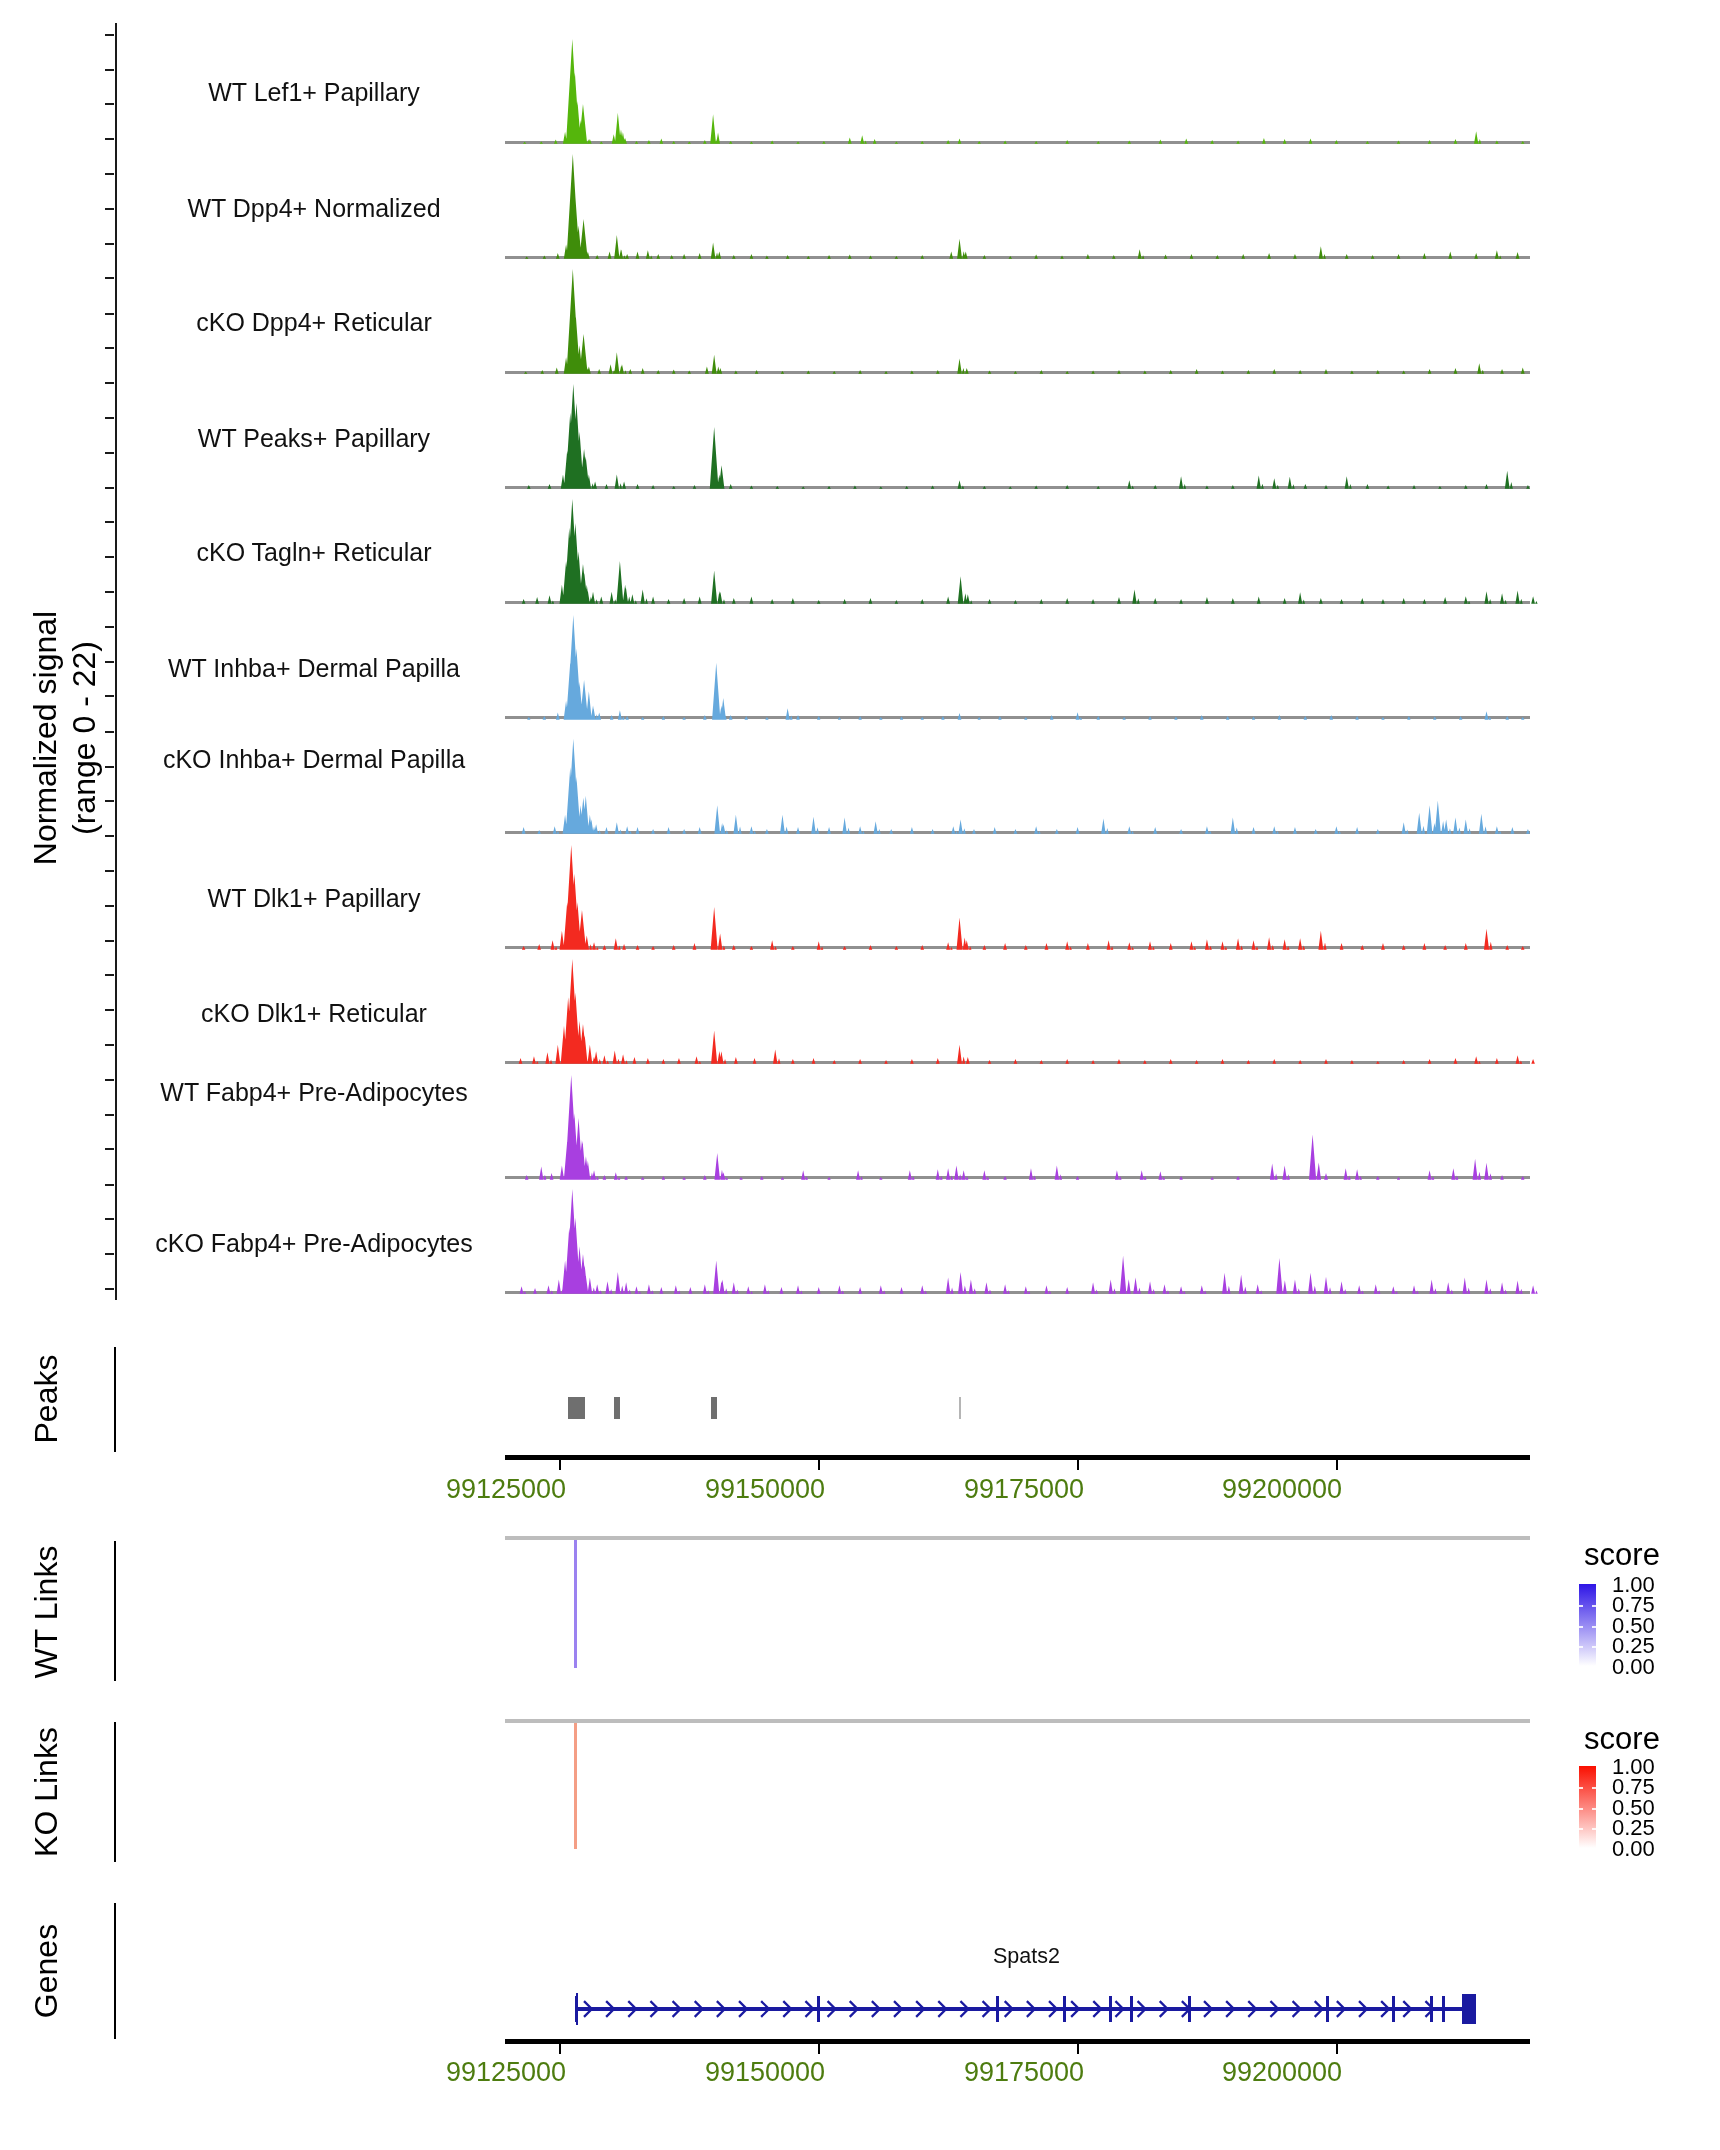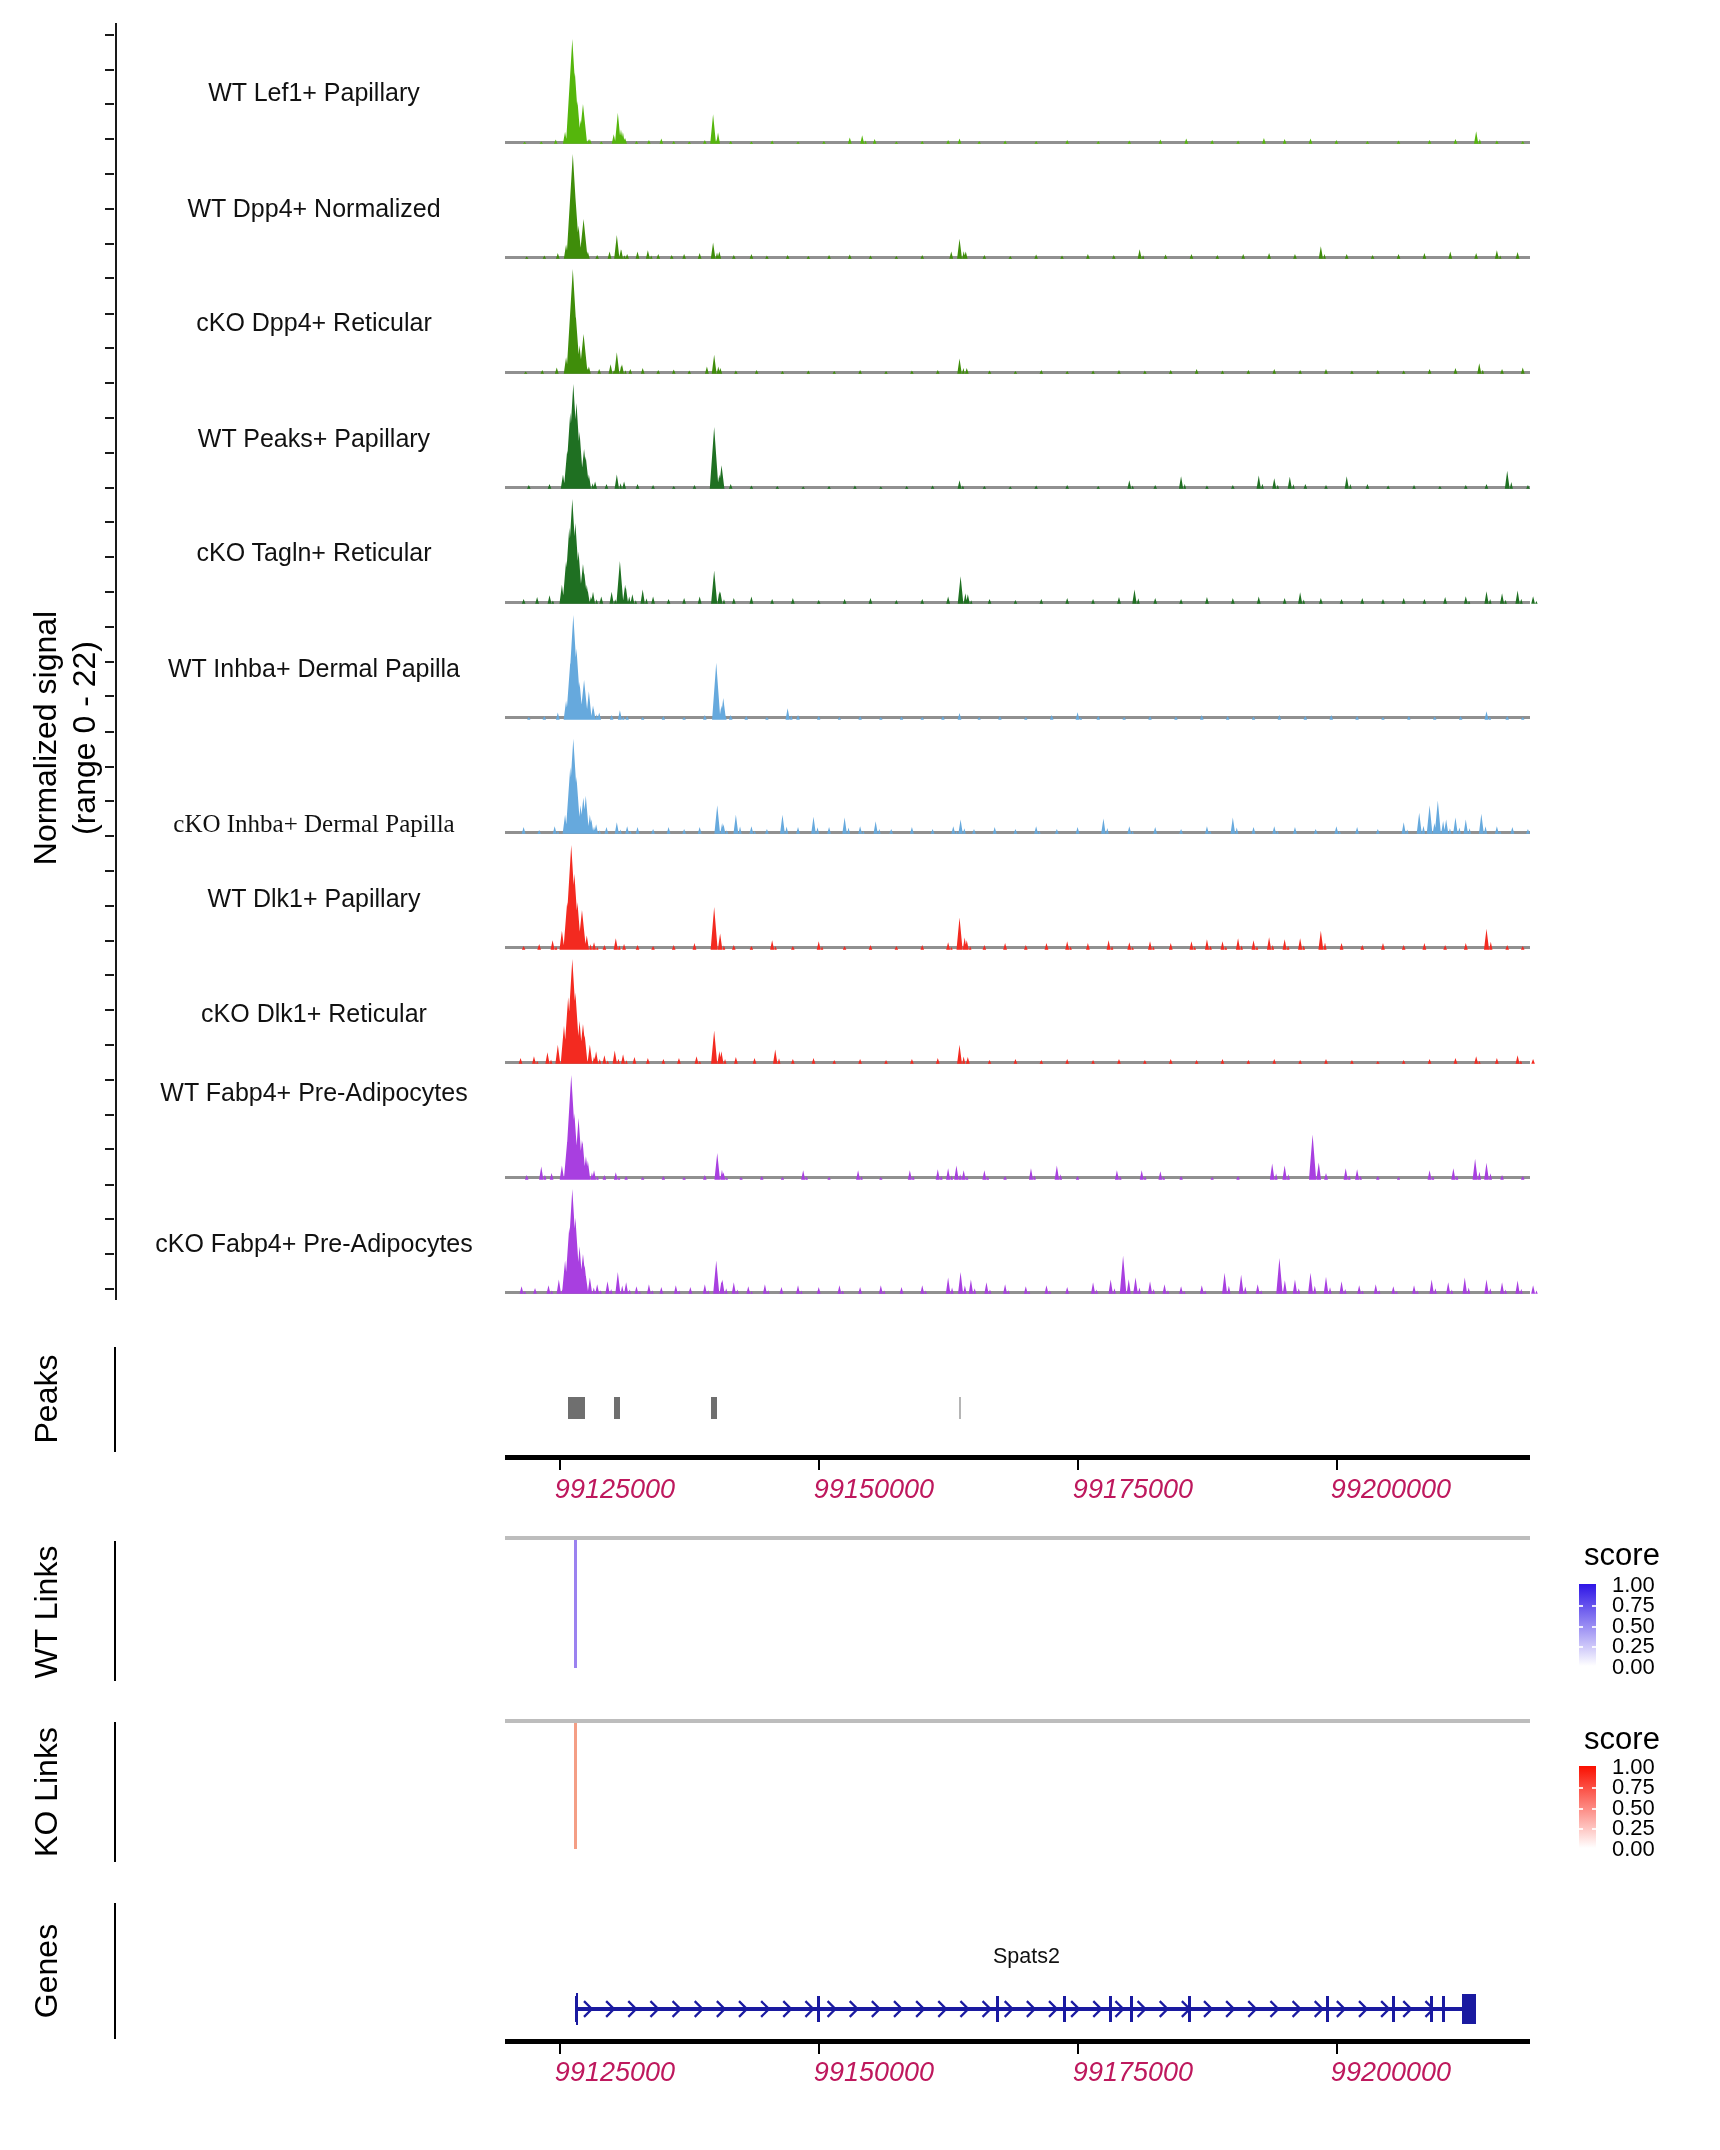--- a/index.html
+++ b/index.html
@@ -6,21 +6,21 @@
   body{font-family:"Liberation Sans", sans-serif; color:#000;}
   .fig{position:relative;width:1721px;height:2151px;background:#fff;overflow:hidden;}
   .abs{position:absolute;}
   .track-label{position:absolute;left:122px;width:384px;text-align:center;font-size:25px;color:#111;white-space:nowrap;}
   .baseline{position:absolute;background:#909090;height:2.9px;}
   .bracket{position:absolute;width:2.2px;background:#000;}
   .sec-label{position:absolute;font-size:32px;color:#000;white-space:nowrap;transform:translate(-50%,-50%) rotate(-90deg);}
   .ylabel{position:absolute;font-size:32px;line-height:39px;color:#000;text-align:center;white-space:nowrap;transform:translate(-50%,-50%) rotate(-90deg);}
   .axis-line{position:absolute;background:#000;height:5px;}
   .axis-tick{position:absolute;background:#000;width:2.2px;height:10px;}
-  .axis-ticklabel{position:absolute;width:229px;text-align:right;font-size:27px;color:#be185d;white-space:nowrap;font-style:italic;}
+  .axis-ticklabel{position:absolute;width:229px;text-align:left;font-size:27px;color:#4d7c0f;white-space:nowrap;}
   .spine-tick{position:absolute;background:#1a1a1a;width:9.3px;height:2.2px;}
   .gray-ref{position:absolute;background:#bdbdbd;height:4.3px;}
   .link-line{position:absolute;width:2.9px;}
   .legend-title{position:absolute;width:158px;text-align:center;font-size:31px;color:#000;}
   .legend-bar{position:absolute;width:17px;}
   .legend-lab{position:absolute;width:100px;text-align:left;font-size:22px;color:#000;line-height:22px;}
   .legend-notch{position:absolute;width:4.3px;height:2.2px;background:rgba(255,255,255,0.85);}
   .peak-box{position:absolute;}
   .gene-line{position:absolute;height:3.6px;}
   .gene-tick{position:absolute;width:2.9px;height:26px;}
@@ -103,21 +103,21 @@
       <div class="track-label" style="top:538px;">cKO Tagln+ Reticular</div>
       <div class="baseline" style="left:505px;top:601px;width:1025px;"></div>
       <svg width="1025" height="108" viewBox="0 0 1430 150" style="position:absolute;left:505px;top:496px;overflow:visible;">
         <path d="M23.5,150 L26.0,143.4 L28.5,150 Z M42.2,150 L44.8,140.7 L47.4,150 Z M59.4,150 L62.1,138.1 L64.9,150 Z M65.0,150 L66.8,145.5 L68.6,150 Z M76.0,150 L79.4,123.5 L82.8,150 Z M83.0,150 L85.2,139.9 L87.4,150 Z M80.3,150 L85.2,90.3 L90.1,150 Z M90.4,150 L93.6,127.3 L96.7,150 Z M82.6,150 L89.6,43.8 L96.6,150 Z M96.9,150 L101.5,109.7 L106.0,150 Z M85.1,150 L93.9,4.0 L102.7,150 Z M103.1,150 L108.8,94.5 L114.6,150 Z M90.9,150 L98.2,37.2 L105.5,150 Z M105.9,150 L110.6,107.1 L115.4,150 Z M97.1,150 L102.6,77.0 L108.1,150 Z M108.3,150 L111.9,122.3 L115.5,150 Z M104.0,150 L108.3,103.5 L112.6,150 Z M112.8,150 L115.6,132.3 L118.4,150 Z M110.7,150 L114.1,123.5 L117.5,150 Z M117.7,150 L119.9,139.9 L122.1,150 Z M119.8,150 L122.8,133.4 L125.7,150 Z M125.9,150 L127.8,143.7 L129.7,150 Z M131.7,150 L134.3,140.0 L137.0,150 Z M145.8,150 L148.8,133.4 L151.7,150 Z M151.9,150 L153.8,143.7 L155.7,150 Z M155.4,150 L160.3,90.3 L165.2,150 Z M165.5,150 L168.7,127.3 L171.8,150 Z M164.2,150 L167.6,123.5 L171.0,150 Z M171.1,150 L173.3,139.9 L175.5,150 Z M174.9,150 L177.7,136.7 L180.5,150 Z M180.6,150 L182.4,145.0 L184.2,150 Z M189.0,150 L192.1,130.1 L195.2,150 Z M195.4,150 L197.4,142.4 L199.4,150 Z M203.9,150 L206.6,140.0 L209.2,150 Z M225.7,150 L228.2,143.4 L230.7,150 Z M247.3,150 L249.9,142.0 L252.4,150 Z M268.9,150 L271.6,140.0 L274.2,150 Z M287.5,150 L291.8,103.5 L296.1,150 Z M296.3,150 L299.1,132.3 L301.9,150 Z M297.5,150 L300.4,133.4 L303.4,150 Z M303.5,150 L305.5,143.7 L307.4,150 Z M316.7,150 L319.2,142.0 L321.8,150 Z M341.1,150 L343.8,140.0 L346.4,150 Z M370.2,150 L372.7,143.4 L375.2,150 Z M399.0,150 L401.6,142.0 L404.1,150 Z M435.2,150 L437.7,144.7 L440.1,150 Z M471.3,150 L473.8,143.4 L476.3,150 Z M507.3,150 L509.9,142.0 L512.4,150 Z M543.6,150 L546.0,144.7 L548.4,150 Z M579.6,150 L582.1,143.4 L584.6,150 Z M615.6,150 L618.2,140.0 L620.9,150 Z M631.6,150 L635.6,111.5 L639.5,150 Z M639.7,150 L642.3,135.4 L644.8,150 Z M642.9,150 L645.7,136.7 L648.5,150 Z M648.6,150 L650.4,145.0 L652.2,150 Z M673.5,150 L676.0,143.4 L678.5,150 Z M709.7,150 L712.1,144.7 L714.6,150 Z M745.7,150 L748.2,143.4 L750.7,150 Z M781.8,150 L784.3,142.0 L786.9,150 Z M817.9,150 L820.4,143.4 L822.9,150 Z M853.9,150 L856.6,140.7 L859.2,150 Z M875.1,150 L878.2,130.1 L881.3,150 Z M881.5,150 L883.5,142.4 L885.5,150 Z M904.6,150 L907.1,142.0 L909.7,150 Z M940.7,150 L943.2,143.4 L945.7,150 Z M976.7,150 L979.3,140.7 L982.0,150 Z M1012.9,150 L1015.4,142.0 L1018.0,150 Z M1048.9,150 L1051.6,140.0 L1054.2,150 Z M1085.1,150 L1087.7,142.0 L1090.2,150 Z M1106.4,150 L1109.3,134.1 L1112.3,150 Z M1112.4,150 L1114.3,143.9 L1116.2,150 Z M1135.7,150 L1138.2,142.0 L1140.8,150 Z M1164.6,150 L1167.1,143.4 L1169.6,150 Z M1193.4,150 L1196.0,142.0 L1198.6,150 Z M1222.4,150 L1224.9,143.4 L1227.4,150 Z M1251.2,150 L1253.8,142.0 L1256.3,150 Z M1280.2,150 L1282.7,143.4 L1285.2,150 Z M1308.9,150 L1311.6,140.7 L1314.2,150 Z M1337.8,150 L1340.4,139.4 L1343.1,150 Z M1343.3,150 L1345.0,146.0 L1346.7,150 Z M1366.4,150 L1369.3,132.7 L1372.3,150 Z M1372.5,150 L1374.4,143.4 L1376.3,150 Z M1388.1,150 L1391.0,135.4 L1393.9,150 Z M1394.0,150 L1395.9,144.5 L1397.7,150 Z M1409.6,150 L1412.7,131.4 L1415.7,150 Z M1415.9,150 L1417.8,142.9 L1419.8,150 Z M1431.7,150 L1434.3,139.4 L1437.0,150 Z M1437.1,150 L1438.9,146.0 L1440.6,150 Z " fill="#1f7022"></path>
       </svg>
       <div class="track-label" style="top:654px;">WT Inhba+ Dermal Papilla</div>
       <div class="baseline" style="left:505px;top:716px;width:1025px;"></div>
       <svg width="1025" height="108" viewBox="0 0 1430 150" style="position:absolute;left:505px;top:612px;overflow:visible;">
         <path d="M30.8,150 L33.2,146.0 L35.6,150 Z M52.4,150 L54.9,144.7 L57.3,150 Z M71.0,150 L73.7,140.0 L76.3,150 Z M81.8,150 L85.2,123.5 L88.6,150 Z M88.8,150 L91.0,139.9 L93.2,150 Z M85.2,150 L91.0,70.4 L96.8,150 Z M97.1,150 L100.9,119.7 L104.6,150 Z M86.5,150 L95.3,4.0 L104.1,150 Z M104.6,150 L110.3,94.5 L116.0,150 Z M93.0,150 L99.7,50.5 L106.4,150 Z M106.7,150 L111.1,112.2 L115.4,150 Z M99.4,150 L104.0,96.9 L108.6,150 Z M108.8,150 L111.8,129.8 L114.8,150 Z M106.1,150 L109.8,116.8 L113.5,150 Z M113.7,150 L116.1,137.4 L118.5,150 Z M113.0,150 L117.0,110.2 L121.0,150 Z M121.2,150 L123.8,134.9 L126.4,150 Z M119.7,150 L122.8,130.1 L125.9,150 Z M126.0,150 L128.0,142.4 L130.1,150 Z M128.8,150 L131.4,140.0 L134.1,150 Z M146.3,150 L148.8,143.4 L151.3,150 Z M157.5,150 L160.3,136.7 L163.1,150 Z M163.3,150 L165.1,145.0 L166.9,150 Z M168.0,150 L170.4,144.7 L172.9,150 Z M189.7,150 L192.1,146.0 L194.5,150 Z M218.6,150 L221.0,144.7 L223.4,150 Z M247.5,150 L249.9,146.0 L252.3,150 Z M276.3,150 L278.8,143.4 L281.3,150 Z M288.9,150 L294.7,70.4 L300.5,150 Z M300.8,150 L304.5,119.7 L308.3,150 Z M298.8,150 L301.9,130.1 L305.0,150 Z M305.1,150 L307.2,142.4 L309.2,150 Z M312.4,150 L314.9,143.4 L317.4,150 Z M334.1,150 L336.6,144.7 L339.0,150 Z M363.1,150 L365.4,146.0 L367.8,150 Z M391.4,150 L394.3,134.1 L397.3,150 Z M397.4,150 L399.3,143.9 L401.2,150 Z M406.3,150 L408.8,143.4 L411.3,150 Z M435.2,150 L437.7,144.7 L440.1,150 Z M464.2,150 L466.6,146.0 L468.9,150 Z M493.0,150 L495.4,144.7 L497.9,150 Z M522.0,150 L524.3,146.0 L526.7,150 Z M550.8,150 L553.2,145.4 L555.6,150 Z M579.7,150 L582.1,146.0 L584.5,150 Z M608.6,150 L611.0,144.7 L613.4,150 Z M631.5,150 L634.1,140.7 L636.7,150 Z M659.2,150 L661.6,146.0 L663.9,150 Z M688.0,150 L690.4,144.7 L692.9,150 Z M724.2,150 L726.6,146.0 L728.9,150 Z M760.2,150 L762.7,143.4 L765.2,150 Z M796.1,150 L798.8,139.4 L801.5,150 Z M801.6,150 L803.3,146.0 L805.1,150 Z M825.2,150 L827.7,144.7 L830.1,150 Z M861.4,150 L863.8,146.0 L866.2,150 Z M897.4,150 L899.9,144.7 L902.3,150 Z M933.6,150 L936.0,145.4 L938.4,150 Z M969.6,150 L972.1,143.4 L974.6,150 Z M1005.8,150 L1008.2,144.7 L1010.7,150 Z M1041.9,150 L1044.3,145.4 L1046.7,150 Z M1077.9,150 L1080.4,143.4 L1082.9,150 Z M1114.1,150 L1116.6,144.7 L1119.0,150 Z M1150.2,150 L1152.7,143.4 L1155.2,150 Z M1186.3,150 L1188.8,144.7 L1191.2,150 Z M1222.5,150 L1224.9,146.0 L1227.3,150 Z M1258.6,150 L1261.0,144.7 L1263.4,150 Z M1294.7,150 L1297.1,145.4 L1299.5,150 Z M1330.8,150 L1333.2,144.7 L1335.7,150 Z M1366.6,150 L1369.3,138.1 L1372.1,150 Z M1372.2,150 L1374.0,145.5 L1375.8,150 Z M1395.8,150 L1398.2,144.7 L1400.7,150 Z M1417.5,150 L1419.9,146.0 L1422.3,150 Z " fill="#66a9dd"></path>
       </svg>
-      <div class="track-label" style="top:810px;font-family:Liberation Serif, serif;">cKO Inhba+ Dermal Papilla</div>
+      <div class="track-label" style="top:745px;">cKO Inhba+ Dermal Papilla</div>
       <div class="baseline" style="left:505px;top:831px;width:1025px;"></div>
       <svg width="1025" height="108" viewBox="0 0 1430 150" style="position:absolute;left:505px;top:726px;overflow:visible;">
         <path d="M23.4,150 L26.0,140.7 L28.6,150 Z M45.2,150 L47.7,144.7 L50.1,150 Z M66.7,150 L69.3,139.4 L72.0,150 Z M72.1,150 L73.9,146.0 L75.6,150 Z M80.4,150 L83.8,123.5 L87.2,150 Z M87.3,150 L89.6,139.9 L91.8,150 Z M84.6,150 L91.0,57.1 L97.4,150 Z M97.7,150 L101.9,114.7 L106.0,150 Z M87.1,150 L95.3,17.3 L103.5,150 Z M103.9,150 L109.3,99.6 L114.6,150 Z M93.9,150 L99.7,70.4 L105.5,150 Z M105.8,150 L109.5,119.7 L113.3,150 Z M101.4,150 L105.4,110.2 L109.4,150 Z M109.6,150 L112.2,134.9 L114.8,150 Z M108.1,150 L112.7,96.9 L117.3,150 Z M117.5,150 L120.5,129.8 L123.5,150 Z M115.0,150 L118.4,123.5 L121.8,150 Z M122.0,150 L124.2,139.9 L126.4,150 Z M124.3,150 L127.1,136.7 L129.9,150 Z M130.1,150 L131.9,145.0 L133.7,150 Z M138.9,150 L141.6,140.7 L144.2,150 Z M153.1,150 L156.0,134.1 L158.9,150 Z M159.1,150 L161.0,143.9 L162.9,150 Z M167.8,150 L170.4,139.4 L173.1,150 Z M173.3,150 L175.0,146.0 L176.7,150 Z M182.3,150 L184.9,140.7 L187.5,150 Z M204.1,150 L206.6,143.4 L209.1,150 Z M225.6,150 L228.2,140.7 L230.8,150 Z M247.4,150 L249.9,143.4 L252.4,150 Z M268.9,150 L271.6,140.7 L274.2,150 Z M292.1,150 L296.1,110.2 L300.1,150 Z M300.3,150 L302.9,134.9 L305.5,150 Z M302.0,150 L304.8,136.7 L307.6,150 Z M307.7,150 L309.5,145.0 L311.4,150 Z M318.7,150 L322.1,123.5 L325.5,150 Z M325.7,150 L327.9,139.9 L330.1,150 Z M341.1,150 L343.8,139.4 L346.5,150 Z M346.6,150 L348.3,146.0 L350.1,150 Z M362.9,150 L365.4,143.4 L367.9,150 Z M383.7,150 L387.1,123.5 L390.5,150 Z M390.7,150 L392.9,139.9 L395.1,150 Z M406.2,150 L408.8,140.7 L411.4,150 Z M427.2,150 L430.4,126.1 L433.7,150 Z M433.9,150 L436.0,140.9 L438.2,150 Z M449.5,150 L452.1,140.7 L454.7,150 Z M470.6,150 L473.8,127.4 L477.0,150 Z M477.2,150 L479.3,141.4 L481.3,150 Z M492.8,150 L495.4,139.4 L498.1,150 Z M498.3,150 L500.0,146.0 L501.7,150 Z M514.1,150 L517.1,132.7 L520.1,150 Z M520.2,150 L522.2,143.4 L524.1,150 Z M536.3,150 L538.8,143.4 L541.3,150 Z M565.0,150 L567.7,140.7 L570.3,150 Z M594.1,150 L596.6,143.4 L599.1,150 Z M622.8,150 L625.4,139.4 L628.1,150 Z M628.3,150 L630.0,146.0 L631.7,150 Z M632.5,150 L635.6,130.1 L638.7,150 Z M638.8,150 L640.8,142.4 L642.8,150 Z M651.8,150 L654.3,143.4 L656.8,150 Z M680.6,150 L683.2,140.7 L685.8,150 Z M709.6,150 L712.1,143.4 L714.6,150 Z M738.3,150 L741.0,139.4 L743.7,150 Z M743.8,150 L745.6,146.0 L747.3,150 Z M767.4,150 L769.9,143.4 L772.4,150 Z M796.2,150 L798.8,140.7 L801.4,150 Z M831.7,150 L834.9,128.8 L838.0,150 Z M838.2,150 L840.3,141.9 L842.3,150 Z M868.3,150 L871.0,139.4 L873.7,150 Z M873.8,150 L875.6,146.0 L877.3,150 Z M904.5,150 L907.1,140.7 L909.7,150 Z M940.7,150 L943.2,143.4 L945.7,150 Z M976.7,150 L979.3,139.4 L982.0,150 Z M982.1,150 L983.9,146.0 L985.6,150 Z M1012.2,150 L1015.4,127.4 L1018.7,150 Z M1018.8,150 L1020.9,141.4 L1023.0,150 Z M1041.7,150 L1044.3,140.7 L1047.0,150 Z M1070.5,150 L1073.2,139.4 L1075.9,150 Z M1076.0,150 L1077.8,146.0 L1079.5,150 Z M1099.5,150 L1102.1,140.7 L1104.7,150 Z M1128.5,150 L1131.0,143.4 L1133.5,150 Z M1157.2,150 L1159.9,139.4 L1162.6,150 Z M1162.7,150 L1164.4,146.0 L1166.2,150 Z M1186.2,150 L1188.8,140.7 L1191.4,150 Z M1215.2,150 L1217.7,143.4 L1220.2,150 Z M1250.9,150 L1253.8,134.1 L1256.7,150 Z M1256.8,150 L1258.7,143.9 L1260.6,150 Z M1271.9,150 L1275.4,120.8 L1279.0,150 Z M1279.1,150 L1281.4,138.9 L1283.7,150 Z M1285.9,150 L1289.9,110.2 L1293.9,150 Z M1294.1,150 L1296.7,134.9 L1299.3,150 Z M1297.1,150 L1301.4,103.5 L1305.7,150 Z M1306.0,150 L1308.8,132.3 L1311.5,150 Z M1309.9,150 L1313.0,130.1 L1316.1,150 Z M1316.3,150 L1318.3,142.4 L1320.3,150 Z M1322.8,150 L1326.0,127.4 L1329.2,150 Z M1329.4,150 L1331.5,141.4 L1333.6,150 Z M1337.3,150 L1340.4,130.1 L1343.5,150 Z M1343.7,150 L1345.7,142.4 L1347.7,150 Z M1358.7,150 L1362.1,122.1 L1365.6,150 Z M1365.7,150 L1368.0,139.4 L1370.2,150 Z M1381.1,150 L1383.8,139.4 L1386.5,150 Z M1386.6,150 L1388.3,146.0 L1390.1,150 Z M1402.8,150 L1405.4,140.7 L1408.1,150 Z M1424.6,150 L1427.1,143.4 L1429.6,150 Z " fill="#66a9dd"></path>
       </svg>
       <div class="track-label" style="top:884px;">WT Dlk1+ Papillary</div>
       <div class="baseline" style="left:505px;top:946px;width:1025px;"></div>
       <svg width="1025" height="108" viewBox="0 0 1430 150" style="position:absolute;left:505px;top:842px;overflow:visible;">
         <path d="M23.6,150 L26.0,144.7 L28.4,150 Z M45.1,150 L47.7,142.0 L50.2,150 Z M63.6,150 L66.4,136.7 L69.2,150 Z M69.4,150 L71.2,145.0 L73.0,150 Z M76.0,150 L79.4,123.5 L82.8,150 Z M83.0,150 L85.2,139.9 L87.4,150 Z M81.5,150 L86.7,83.6 L91.9,150 Z M92.1,150 L95.5,124.8 L98.9,150 Z M83.6,150 L92.4,4.0 L101.2,150 Z M101.7,150 L107.4,94.5 L113.1,150 Z M89.8,150 L96.8,43.8 L103.8,150 Z M104.1,150 L108.7,109.7 L113.2,150 Z M95.9,150 L101.1,83.6 L106.3,150 Z M106.6,150 L110.0,124.8 L113.3,150 Z M102.9,150 L106.9,110.2 L110.9,150 Z M111.1,150 L113.7,134.9 L116.3,150 Z M111.0,150 L114.1,130.1 L117.2,150 Z M117.4,150 L119.4,142.4 L121.4,150 Z M121.5,150 L124.2,139.4 L126.9,150 Z M127.0,150 L128.8,146.0 L130.5,150 Z M136.2,150 L138.7,143.4 L141.2,150 Z M151.6,150 L154.6,134.1 L157.5,150 Z M157.6,150 L159.5,143.9 L161.4,150 Z M163.6,150 L166.1,142.0 L168.7,150 Z M182.4,150 L184.9,143.4 L187.4,150 Z M204.1,150 L206.6,144.7 L209.0,150 Z M232.9,150 L235.4,143.4 L237.9,150 Z M261.7,150 L264.3,140.7 L267.0,150 Z M286.9,150 L291.8,90.3 L296.7,150 Z M296.9,150 L300.1,127.3 L303.3,150 Z M297.5,150 L300.4,134.1 L303.4,150 Z M303.5,150 L305.4,143.9 L307.3,150 Z M316.7,150 L319.2,143.4 L321.7,150 Z M341.3,150 L343.8,144.7 L346.2,150 Z M369.9,150 L372.7,136.7 L375.5,150 Z M375.6,150 L377.4,145.0 L379.2,150 Z M399.1,150 L401.6,144.7 L404.0,150 Z M434.9,150 L437.7,138.1 L440.4,150 Z M440.5,150 L442.3,145.5 L444.1,150 Z M471.3,150 L473.8,144.7 L476.2,150 Z M507.4,150 L509.9,143.4 L512.4,150 Z M543.6,150 L546.0,144.7 L548.4,150 Z M579.6,150 L582.1,143.4 L584.6,150 Z M615.5,150 L618.2,139.4 L620.9,150 Z M621.0,150 L622.8,146.0 L624.5,150 Z M629.9,150 L634.1,104.9 L638.4,150 Z M638.6,150 L641.3,132.9 L644.1,150 Z M641.4,150 L644.2,136.7 L647.0,150 Z M647.2,150 L649.0,145.0 L650.8,150 Z M666.3,150 L668.8,143.4 L671.3,150 Z M695.0,150 L697.7,140.7 L700.3,150 Z M724.1,150 L726.6,143.4 L729.1,150 Z M752.8,150 L755.4,140.7 L758.1,150 Z M781.6,150 L784.3,138.1 L787.1,150 Z M787.2,150 L789.0,145.5 L790.8,150 Z M810.6,150 L813.2,140.7 L815.8,150 Z M839.3,150 L842.1,136.7 L844.9,150 Z M845.1,150 L846.9,145.0 L848.7,150 Z M868.3,150 L871.0,139.4 L873.7,150 Z M873.8,150 L875.6,146.0 L877.3,150 Z M897.1,150 L899.9,138.1 L902.6,150 Z M902.8,150 L904.5,145.5 L906.3,150 Z M926.2,150 L928.8,140.7 L931.4,150 Z M954.9,150 L957.7,138.1 L960.4,150 Z M960.5,150 L962.3,145.5 L964.1,150 Z M976.5,150 L979.3,135.4 L982.2,150 Z M982.3,150 L984.2,144.5 L986.1,150 Z M998.3,150 L1001.0,138.1 L1003.7,150 Z M1003.9,150 L1005.7,145.5 L1007.4,150 Z M1019.7,150 L1022.7,134.1 L1025.6,150 Z M1025.7,150 L1027.6,143.9 L1029.5,150 Z M1041.5,150 L1044.3,136.7 L1047.1,150 Z M1047.3,150 L1049.1,145.0 L1050.9,150 Z M1063.0,150 L1066.0,132.7 L1069.0,150 Z M1069.1,150 L1071.1,143.4 L1073.0,150 Z M1084.8,150 L1087.7,135.4 L1090.5,150 Z M1090.7,150 L1092.5,144.5 L1094.4,150 Z M1106.4,150 L1109.3,134.1 L1112.3,150 Z M1112.4,150 L1114.3,143.9 L1116.2,150 Z M1134.8,150 L1138.2,123.5 L1141.6,150 Z M1141.8,150 L1144.0,139.9 L1146.2,150 Z M1164.5,150 L1167.1,140.7 L1169.7,150 Z M1193.5,150 L1196.0,143.4 L1198.5,150 Z M1222.3,150 L1224.9,140.7 L1227.5,150 Z M1251.3,150 L1253.8,143.4 L1256.3,150 Z M1280.0,150 L1282.7,140.7 L1285.3,150 Z M1309.1,150 L1311.6,143.4 L1314.1,150 Z M1337.8,150 L1340.4,140.7 L1343.1,150 Z M1365.8,150 L1369.3,120.8 L1372.9,150 Z M1373.0,150 L1375.3,138.9 L1377.6,150 Z M1395.7,150 L1398.2,143.4 L1400.7,150 Z M1417.4,150 L1419.9,144.7 L1422.3,150 Z " fill="#f32a20"></path>
       </svg>
       <div class="track-label" style="top:999px;">cKO Dlk1+ Reticular</div>

